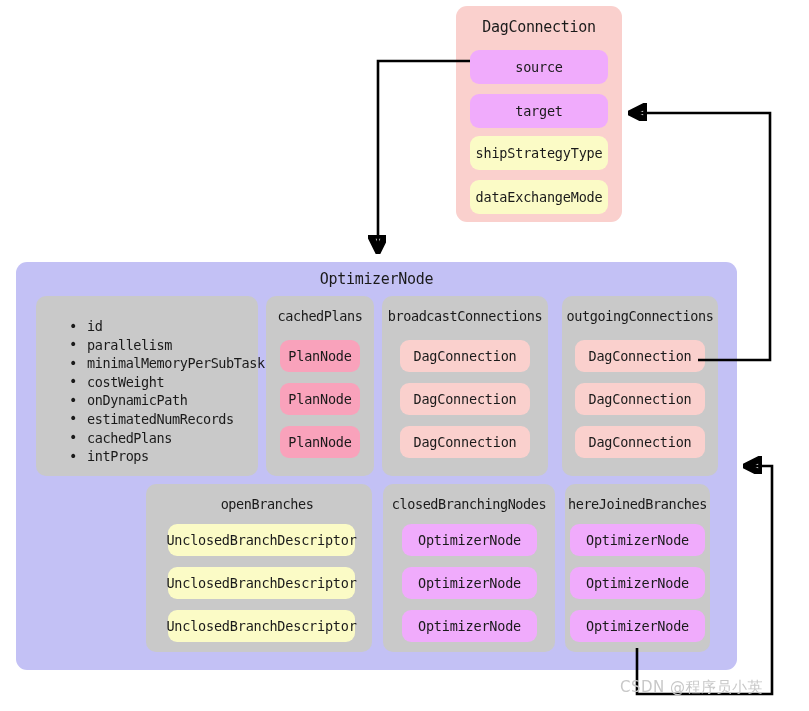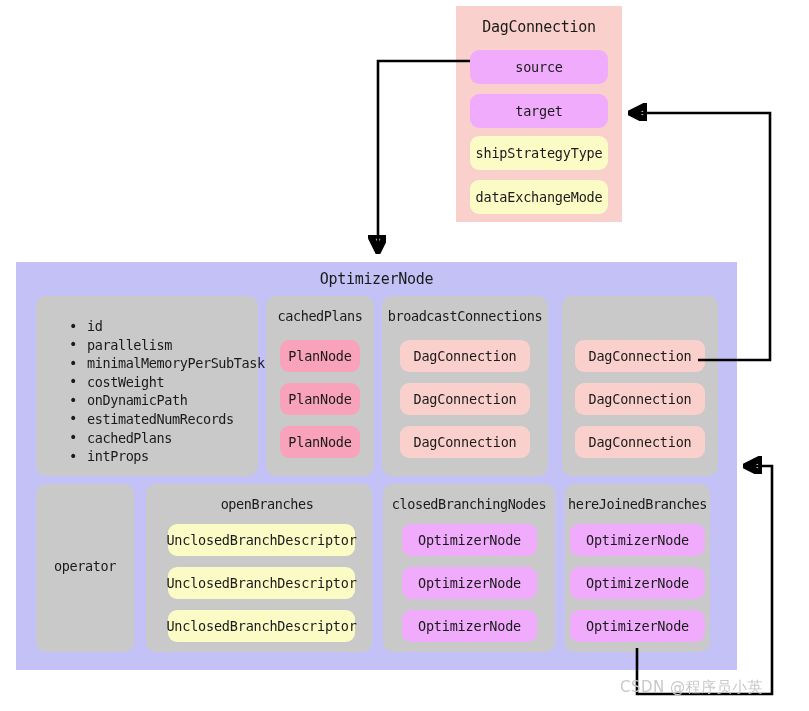--- a/index.html
+++ b/index.html
@@ -11,21 +11,21 @@
   body {
     width: 809px; height: 711px;
     position: relative;
     overflow: hidden;
     font-family: "DejaVu Sans Mono", "Liberation Mono", monospace;
     color: #1a1a1a;
   }
   #stage { position: absolute; inset: 0; }
 
   
-  .box { position: absolute; border-radius: 0; }
+  .box { position: absolute; border-radius: 11px; }
   .container-pink   { background: #fad0cd; }
   .container-purple { background: #c3c1f5; }
   .group-gray       { background: #c9c9c9; border-radius: 10px; }
 
   .chip {
     position: absolute;
     border-radius: 9px;
     display: flex; align-items: center; justify-content: center;
     font-size: 13.5px;
     letter-spacing: -0.2px;
@@ -132,28 +132,26 @@
     </div>
 
     <div class="group-gray" style="position:absolute; left:366px; top:34px; width:166px; height:180px;">
       <div class="group-title" style="left:0; top:12px;">broadcastConnections</div>
       <div class="chip chip-pink" style="left:18px; top:44px; width:130px; height:32px;">DagConnection</div>
       <div class="chip chip-pink" style="left:18px; top:87px; width:130px; height:32px;">DagConnection</div>
       <div class="chip chip-pink" style="left:18px; top:130px; width:130px; height:32px;">DagConnection</div>
     </div>
 
     <div class="group-gray" style="position:absolute; left:546px; top:34px; width:156px; height:180px;">
+      <div class="group-title" style="left:0; top:12px;">outgoingConnections</div>
       <div class="chip chip-pink" style="left:13px; top:44px; width:130px; height:32px;">DagConnection</div>
       <div class="chip chip-pink" style="left:13px; top:87px; width:130px; height:32px;">DagConnection</div>
       <div class="chip chip-pink" style="left:13px; top:130px; width:130px; height:32px;">DagConnection</div>
     </div>
 
-    <div class="group-gray" style="position:absolute; left:20px; top:222px; width:98px; height:168px;">
-      <div class="group-title" style="left:0; top:74px;">operator</div>
-    </div>
 
     <div class="group-gray" style="position:absolute; left:130px; top:222px; width:226px; height:168px;">
       <div class="group-title" style="left:0; top:12px;padding-left:16px;">openBranches</div>
       <div class="chip chip-yellow" style="left:22px; top:40px; width:187px; height:32px;">UnclosedBranchDescriptor</div>
       <div class="chip chip-yellow" style="left:22px; top:83px; width:187px; height:32px;">UnclosedBranchDescriptor</div>
       <div class="chip chip-yellow" style="left:22px; top:126px; width:187px; height:32px;">UnclosedBranchDescriptor</div>
     </div>
 
     <div class="group-gray" style="position:absolute; left:367px; top:222px; width:172px; height:168px;">
       <div class="group-title" style="left:0; top:12px;">closedBranchingNodes</div>

